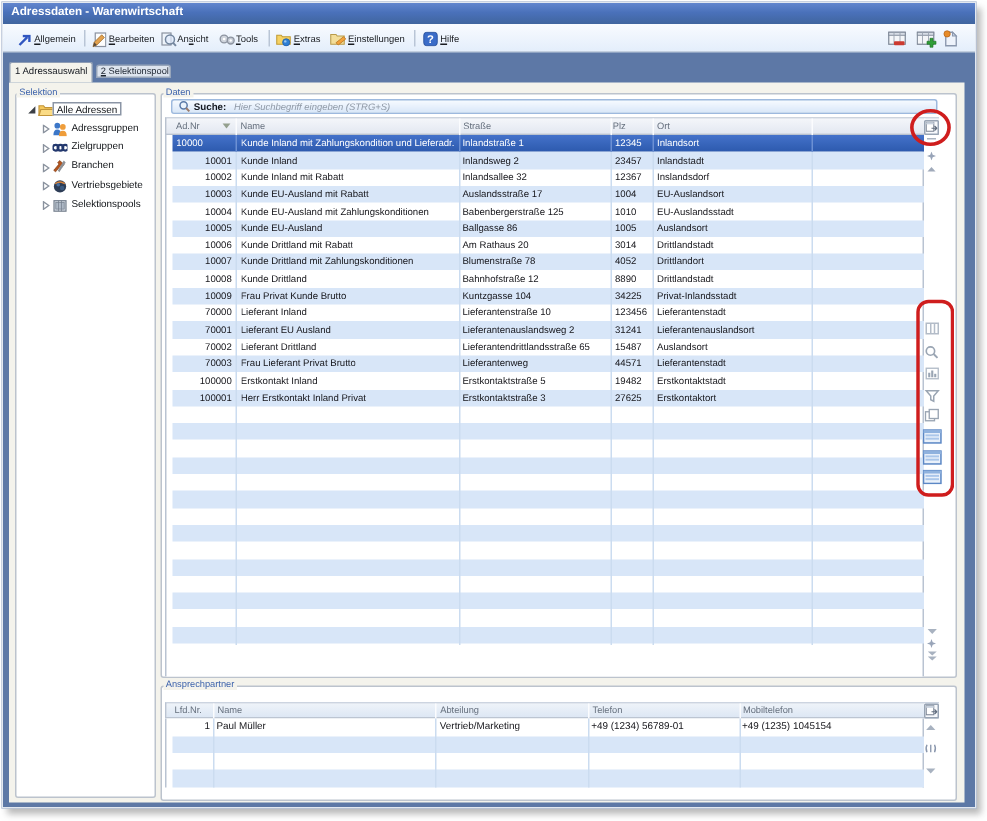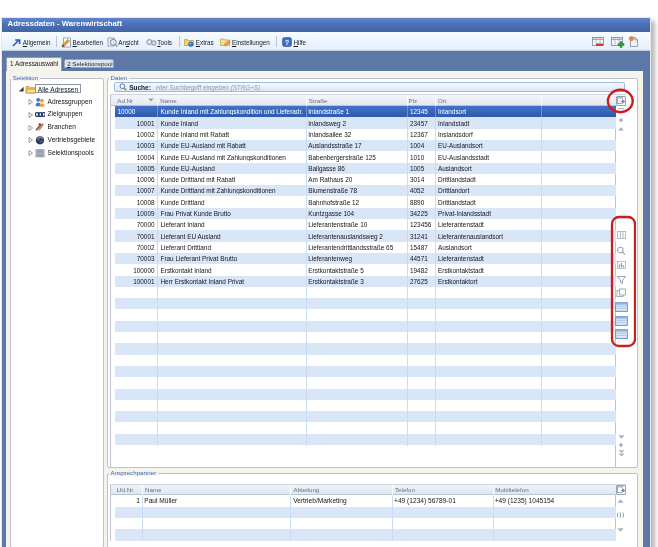--- a/index.html
+++ b/index.html
@@ -1,19 +1,19 @@
 <!DOCTYPE html>
 <html><head><meta charset="utf-8"><style>
 *{margin:0;padding:0;box-sizing:border-box;}
 html,body{width:658px;height:547px;background:#fff;overflow:hidden;}
 body{font-family:"Liberation Sans",sans-serif;-webkit-font-smoothing:antialiased;}
 .a{position:absolute;}
 .t{position:absolute;white-space:nowrap;}
 </style></head><body>
-<div class="a" style="left:0;top:0;width:658px;height:408px;margin-top:16px;">
+<div class="a" style="left:0;top:0;width:658px;height:408px;">
 <div class="a" style="left:0.5px;top:1px;width:650.5px;height:537.5px;background:#5d78a6;border:1px solid #e3e8f0;box-shadow:3.5px 4px 4.5px rgba(125,125,125,.55);"></div>
 <div class="a" style="left:1.5px;top:2px;width:648.5px;height:13.5px;background:linear-gradient(180deg,#6286ce 0%,#4a71ba 45%,#40659f 100%);"></div>
 <div class="t" style="left:7.5px;top:3.4px;font-size:7.8px;font-weight:bold;color:#fff;">Adressdaten - Warenwirtschaft</div>
 <div class="a" style="left:1.5px;top:15.5px;width:648.5px;height:19px;background:linear-gradient(180deg,#f8fbff,#e4eefb);border-bottom:1px solid #c2cede;"></div>
 <div class="t" style="left:22.8px;top:22.8px;font-size:6.3px;color:#1a1d22;"><u>A</u>llgemein</div>
 <div class="t" style="left:72.5px;top:22.8px;font-size:6.3px;color:#1a1d22;"><u>B</u>earbeiten</div>
 <div class="t" style="left:118.2px;top:22.8px;font-size:6.3px;color:#1a1d22;">An<u>s</u>icht</div>
 <div class="t" style="left:157.3px;top:22.8px;font-size:6.3px;color:#1a1d22;"><u>T</u>ools</div>
 <div class="t" style="left:195.8px;top:22.8px;font-size:6.3px;color:#1a1d22;"><u>E</u>xtras</div>
 <div class="t" style="left:232.0px;top:22.8px;font-size:6.3px;color:#1a1d22;"><u>E</u>instellungen</div>

